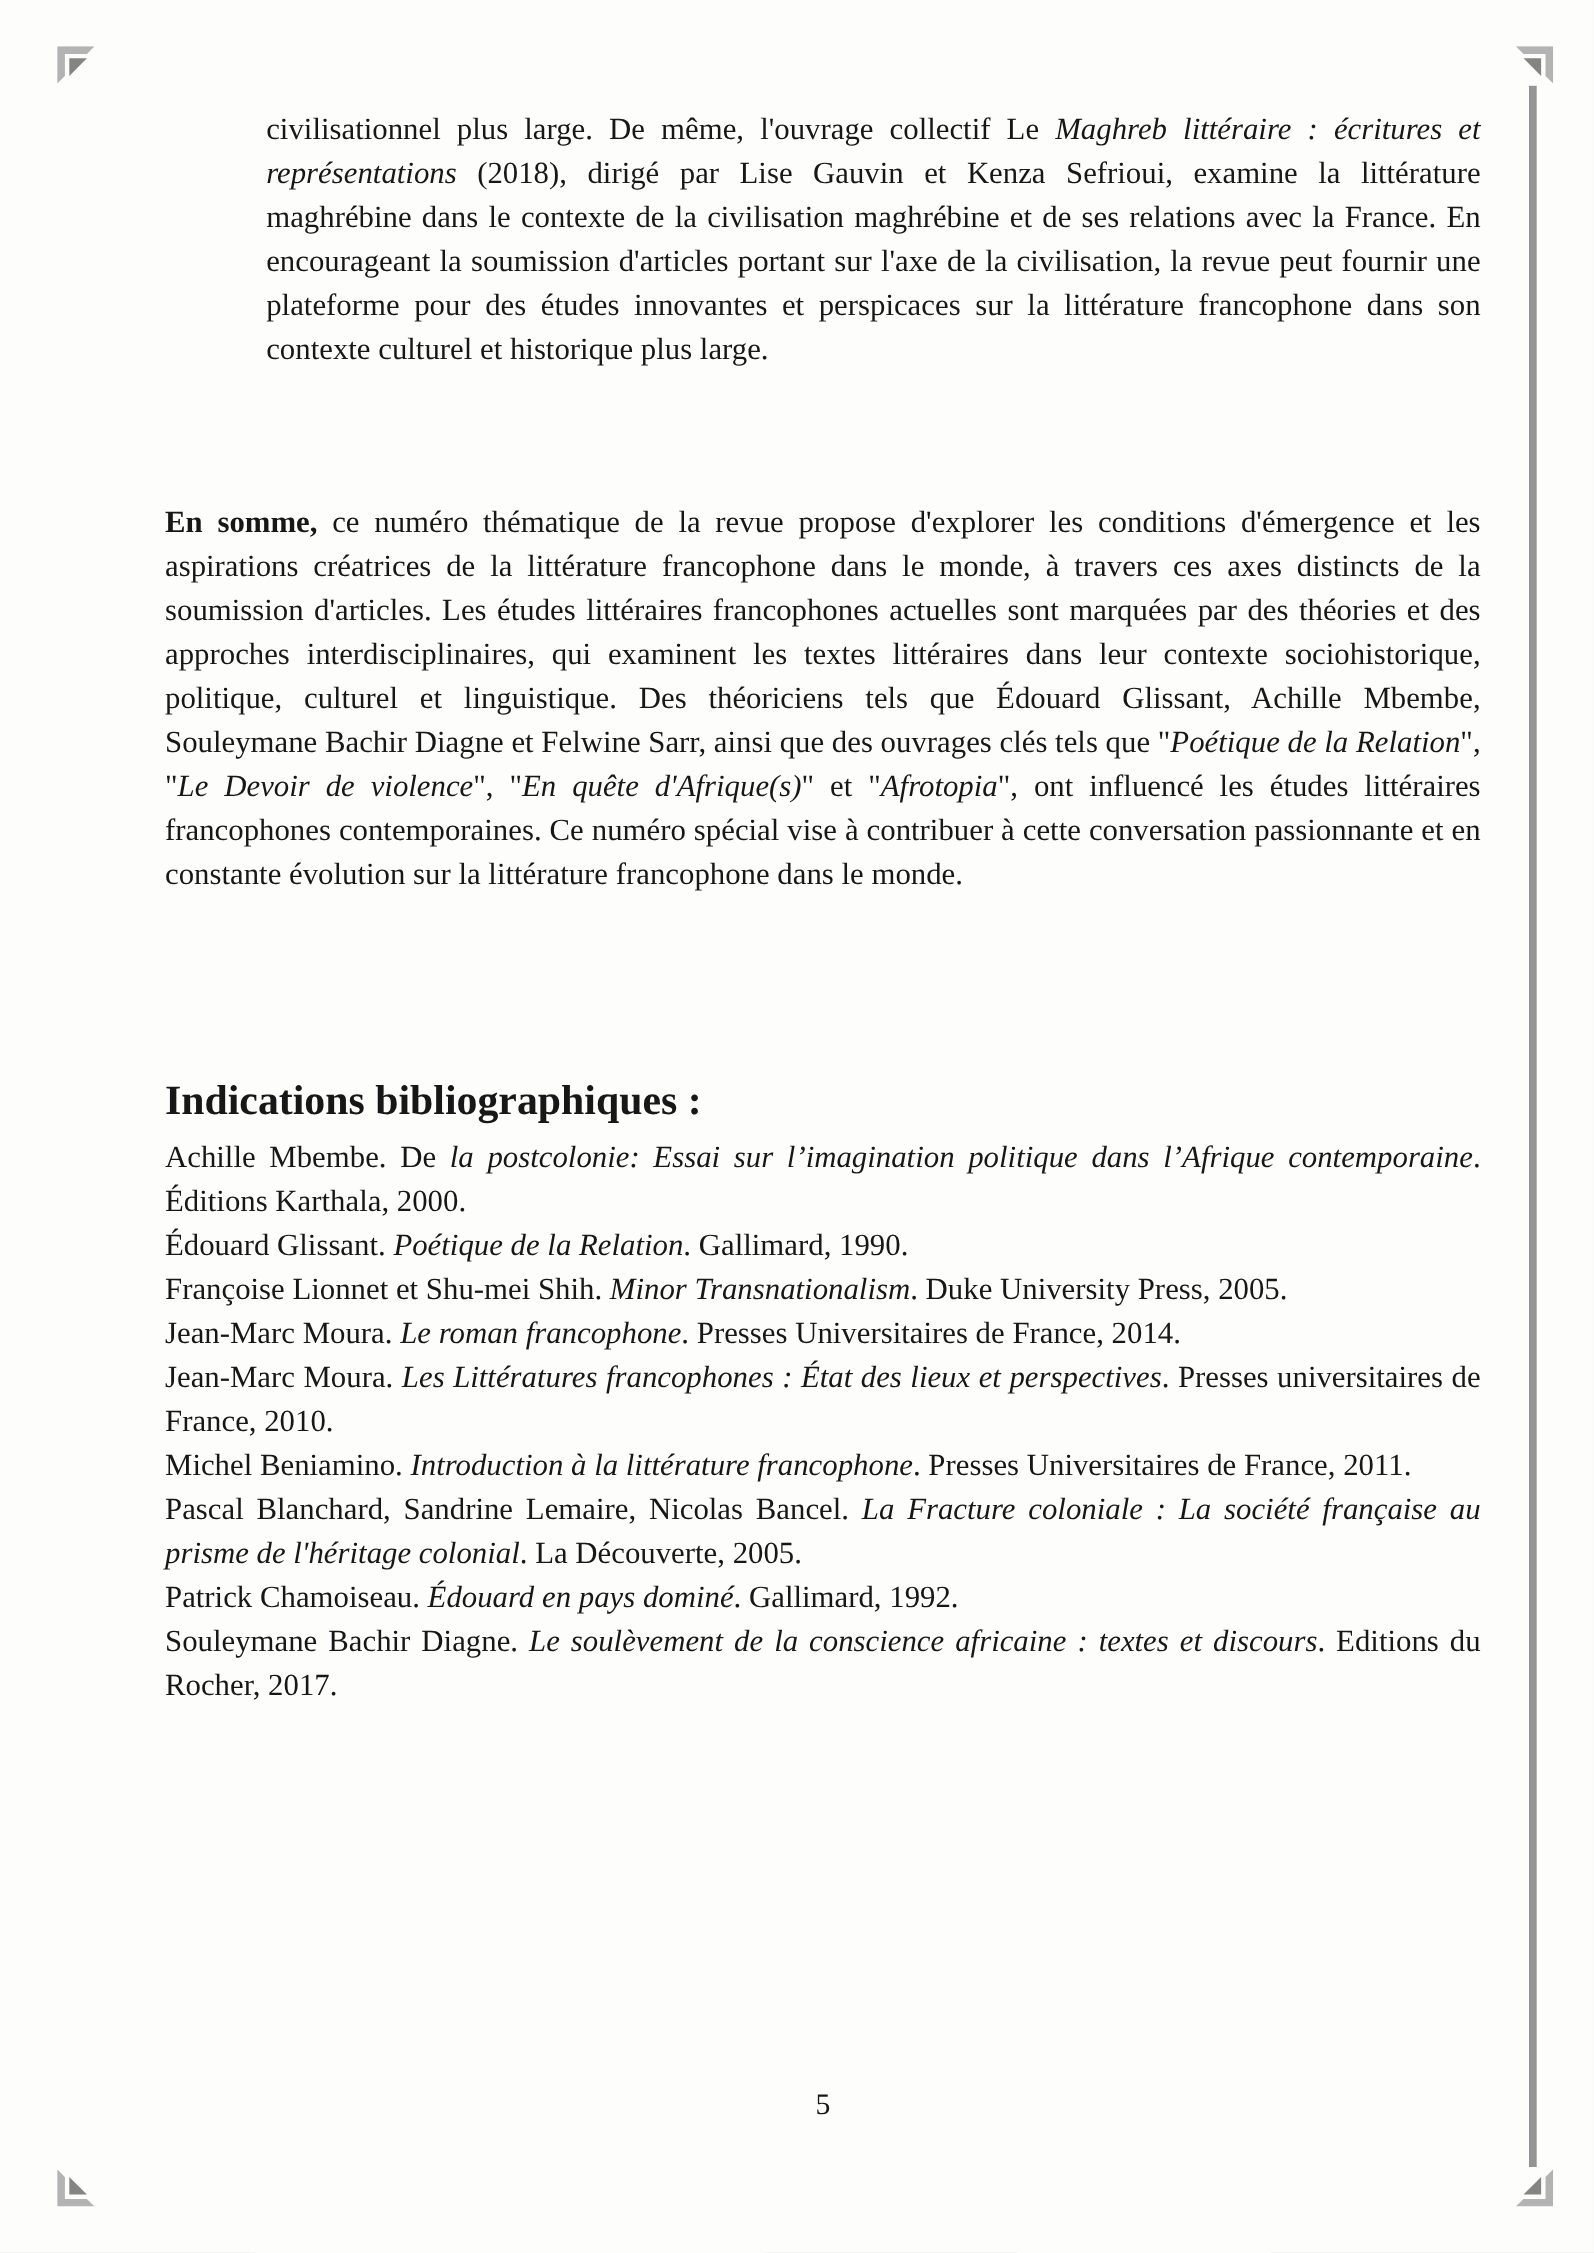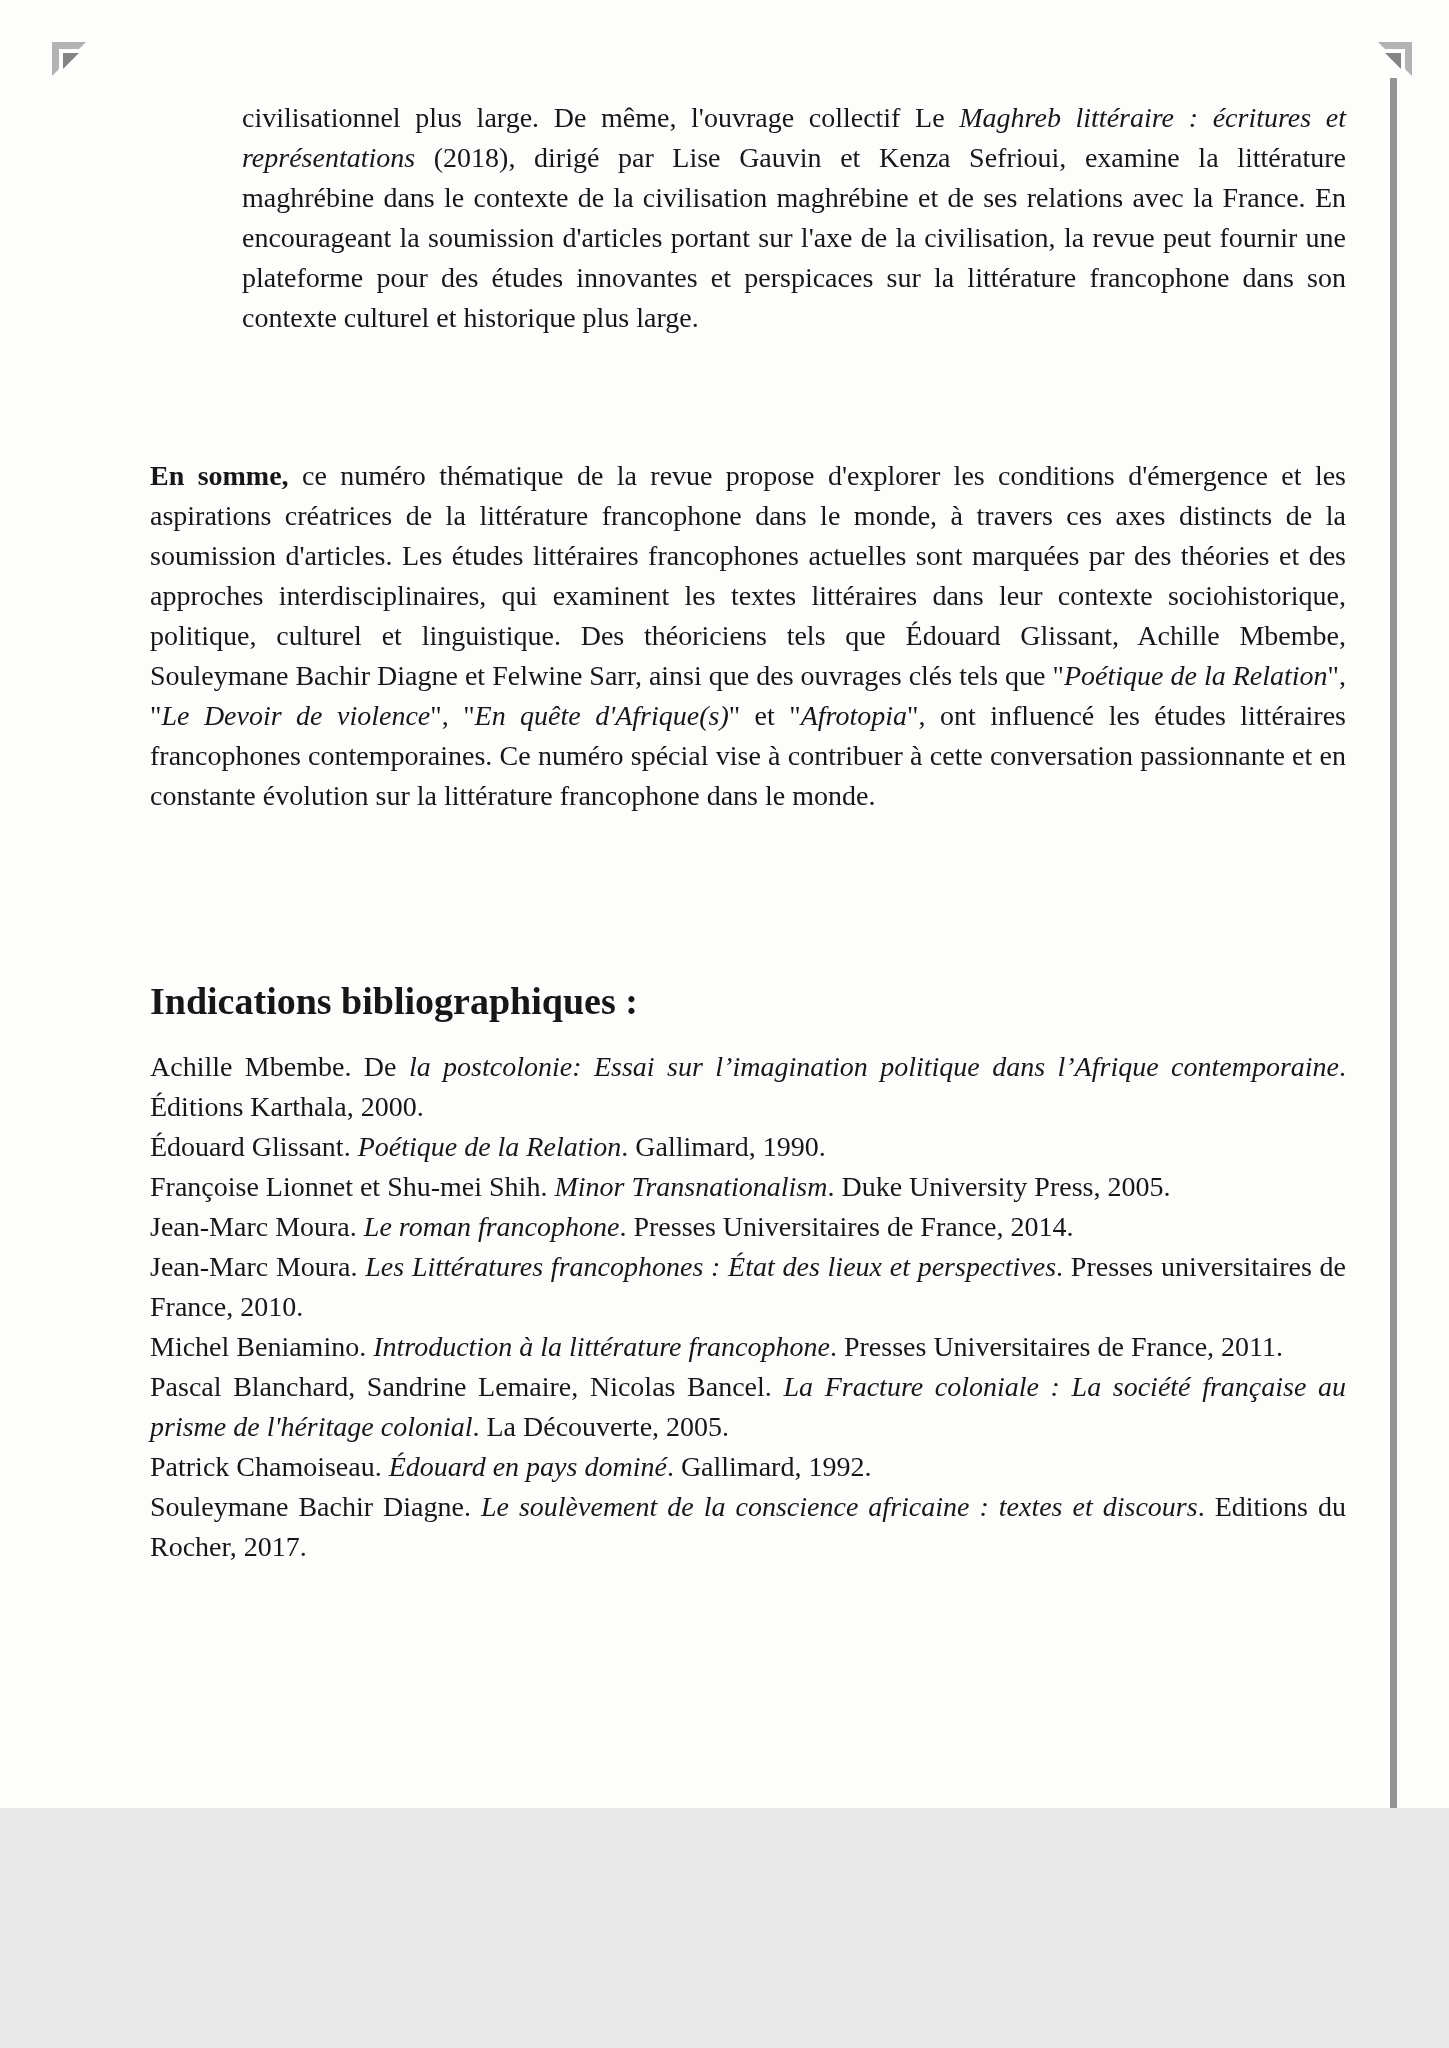--- a/index.html
+++ b/index.html
@@ -1,19 +1,19 @@
 <!DOCTYPE html>
 <html><head>
 <meta charset="utf-8">
 <style>
   html, body { margin: 0; padding: 0; background: #e8e8e8; }
   .page {
     position: relative;
     width: 1449px;
-    height: 1808px;
+    height: 2048px;
     background: #fdfdfc;
     overflow: hidden;
     font-family: "Liberation Serif", "DejaVu Serif", serif;
     color: #171717;
   }
   .content {
     position: absolute;
     left: 150px;
     width: 1196px;
     top: 98px;
@@ -27,21 +27,21 @@
   .run-regular { font-style: normal; font-weight: normal; }
   .run-italic { font-style: italic; }
   .run-bold { font-weight: bold; }
   .bib-heading {
     margin: 165px 0 0 0;
     font-size: 38px;
     line-height: 40px;
     font-weight: bold;
     text-align: left;
   }
-  .bib-list { margin-top: 26px; }
+  .bib-list { margin-top: 12px; }
   .bib-entry { margin: 0; }
   .page-number {
     position: absolute;
     left: 150px;
     width: 1196px;
     top: 1893px;
     text-align: center;
     font-size: 27px;
     line-height: 40px;
   }

